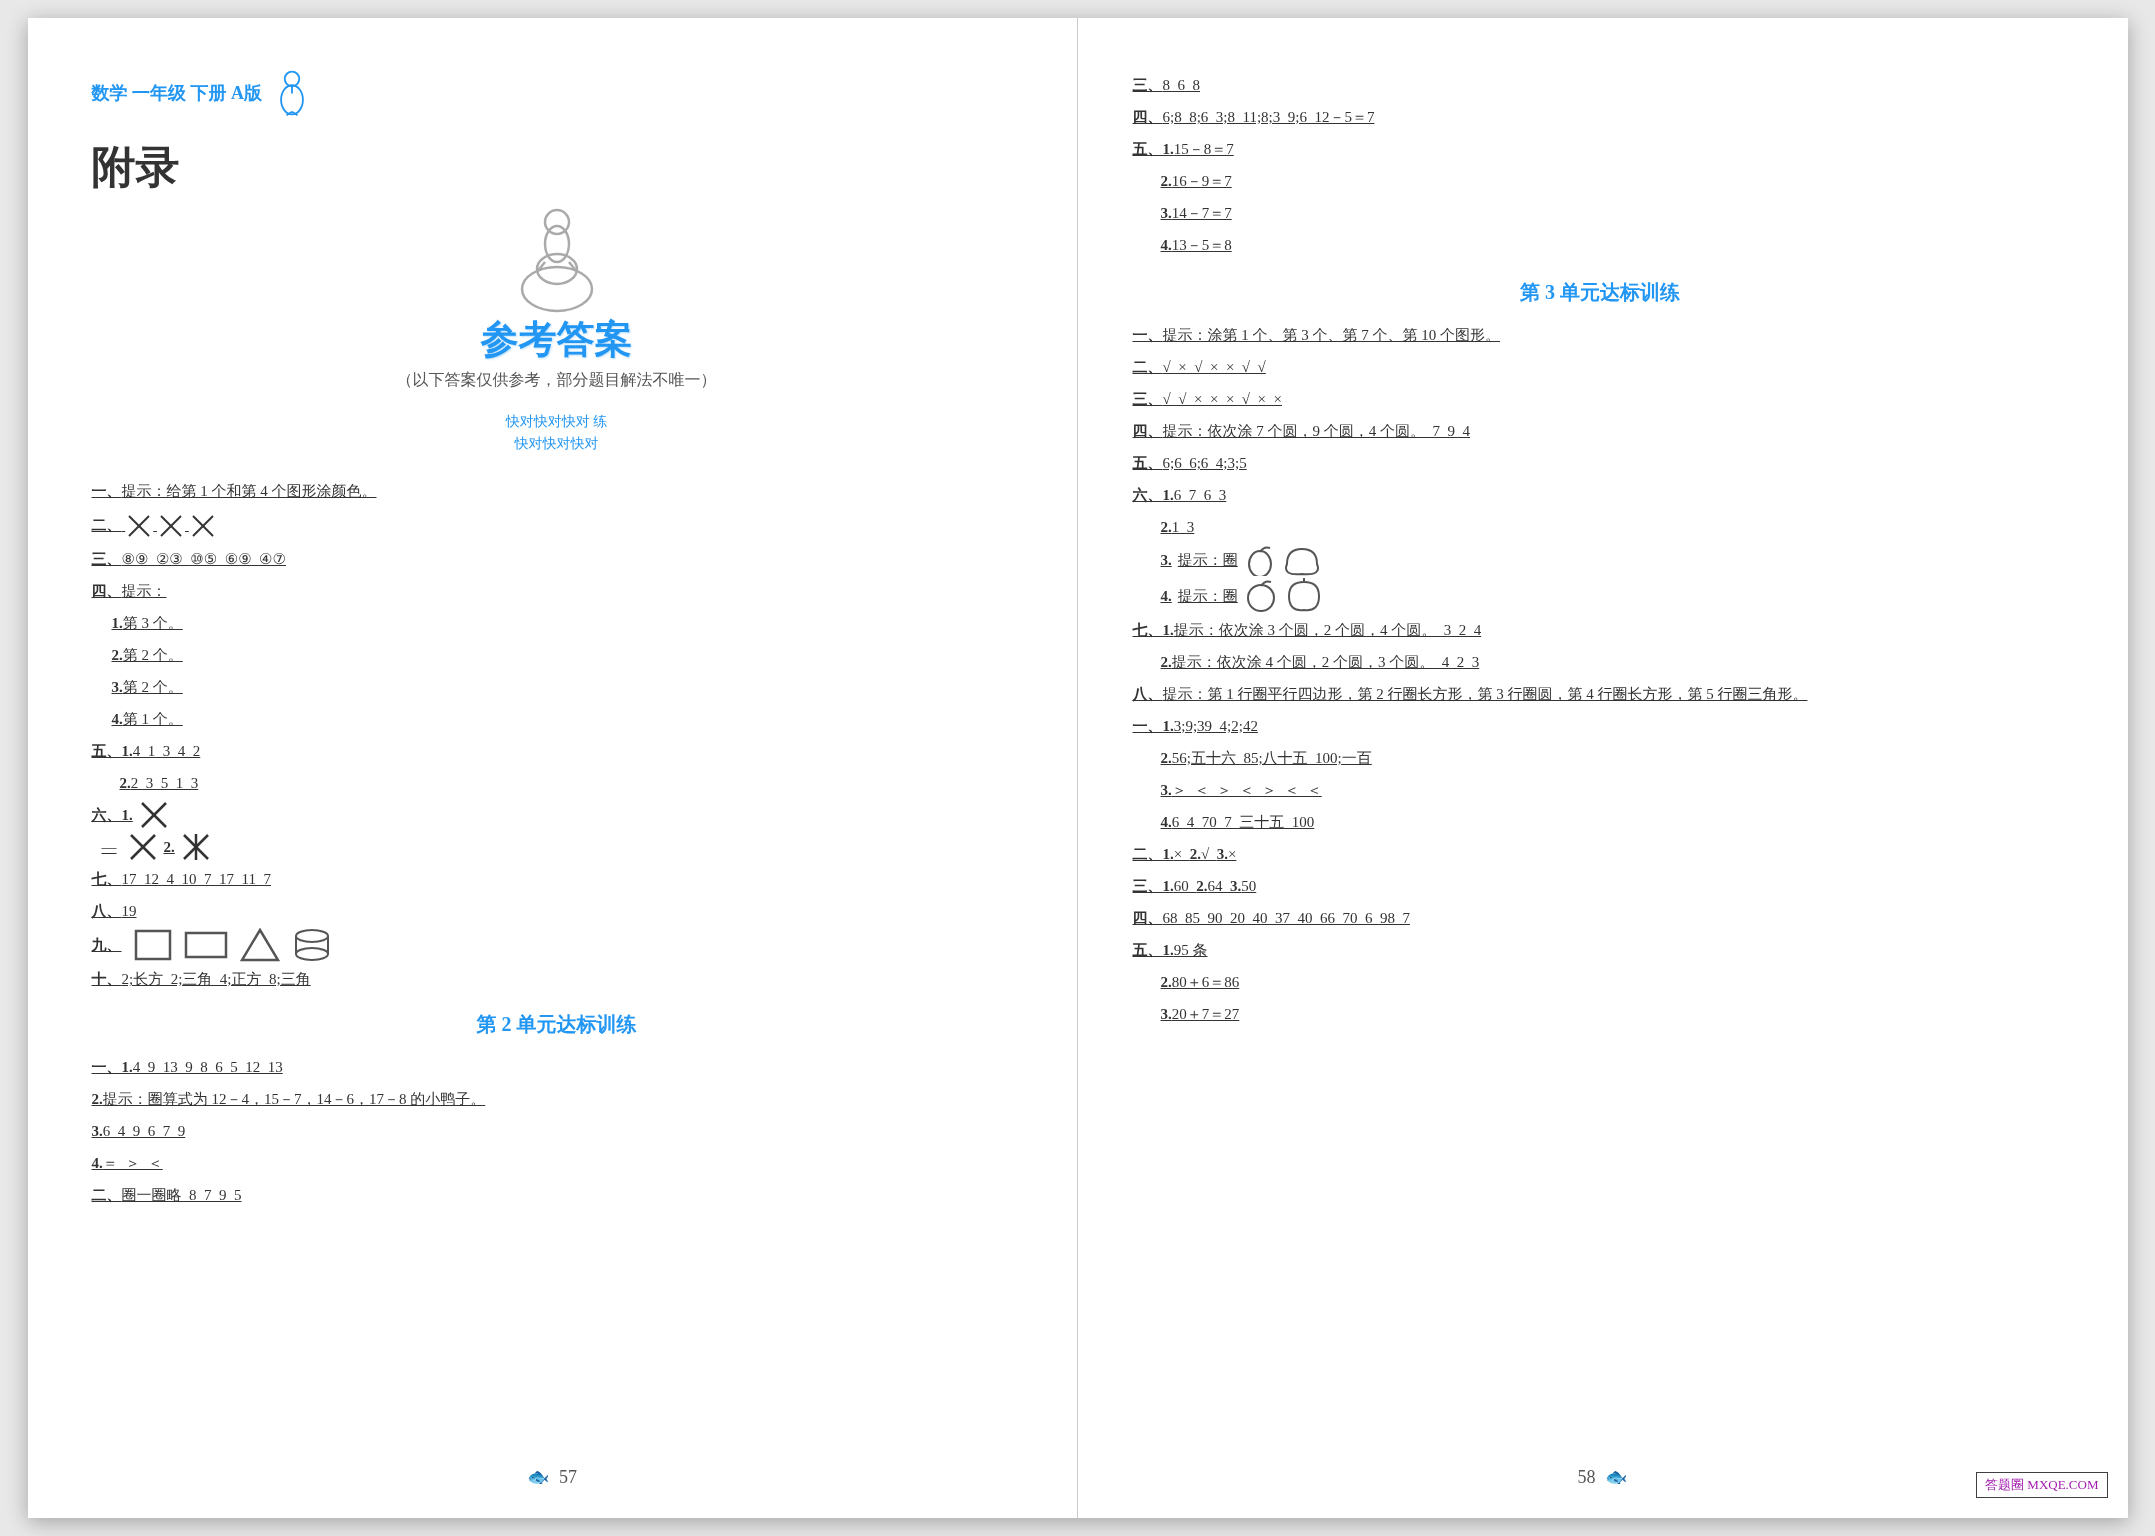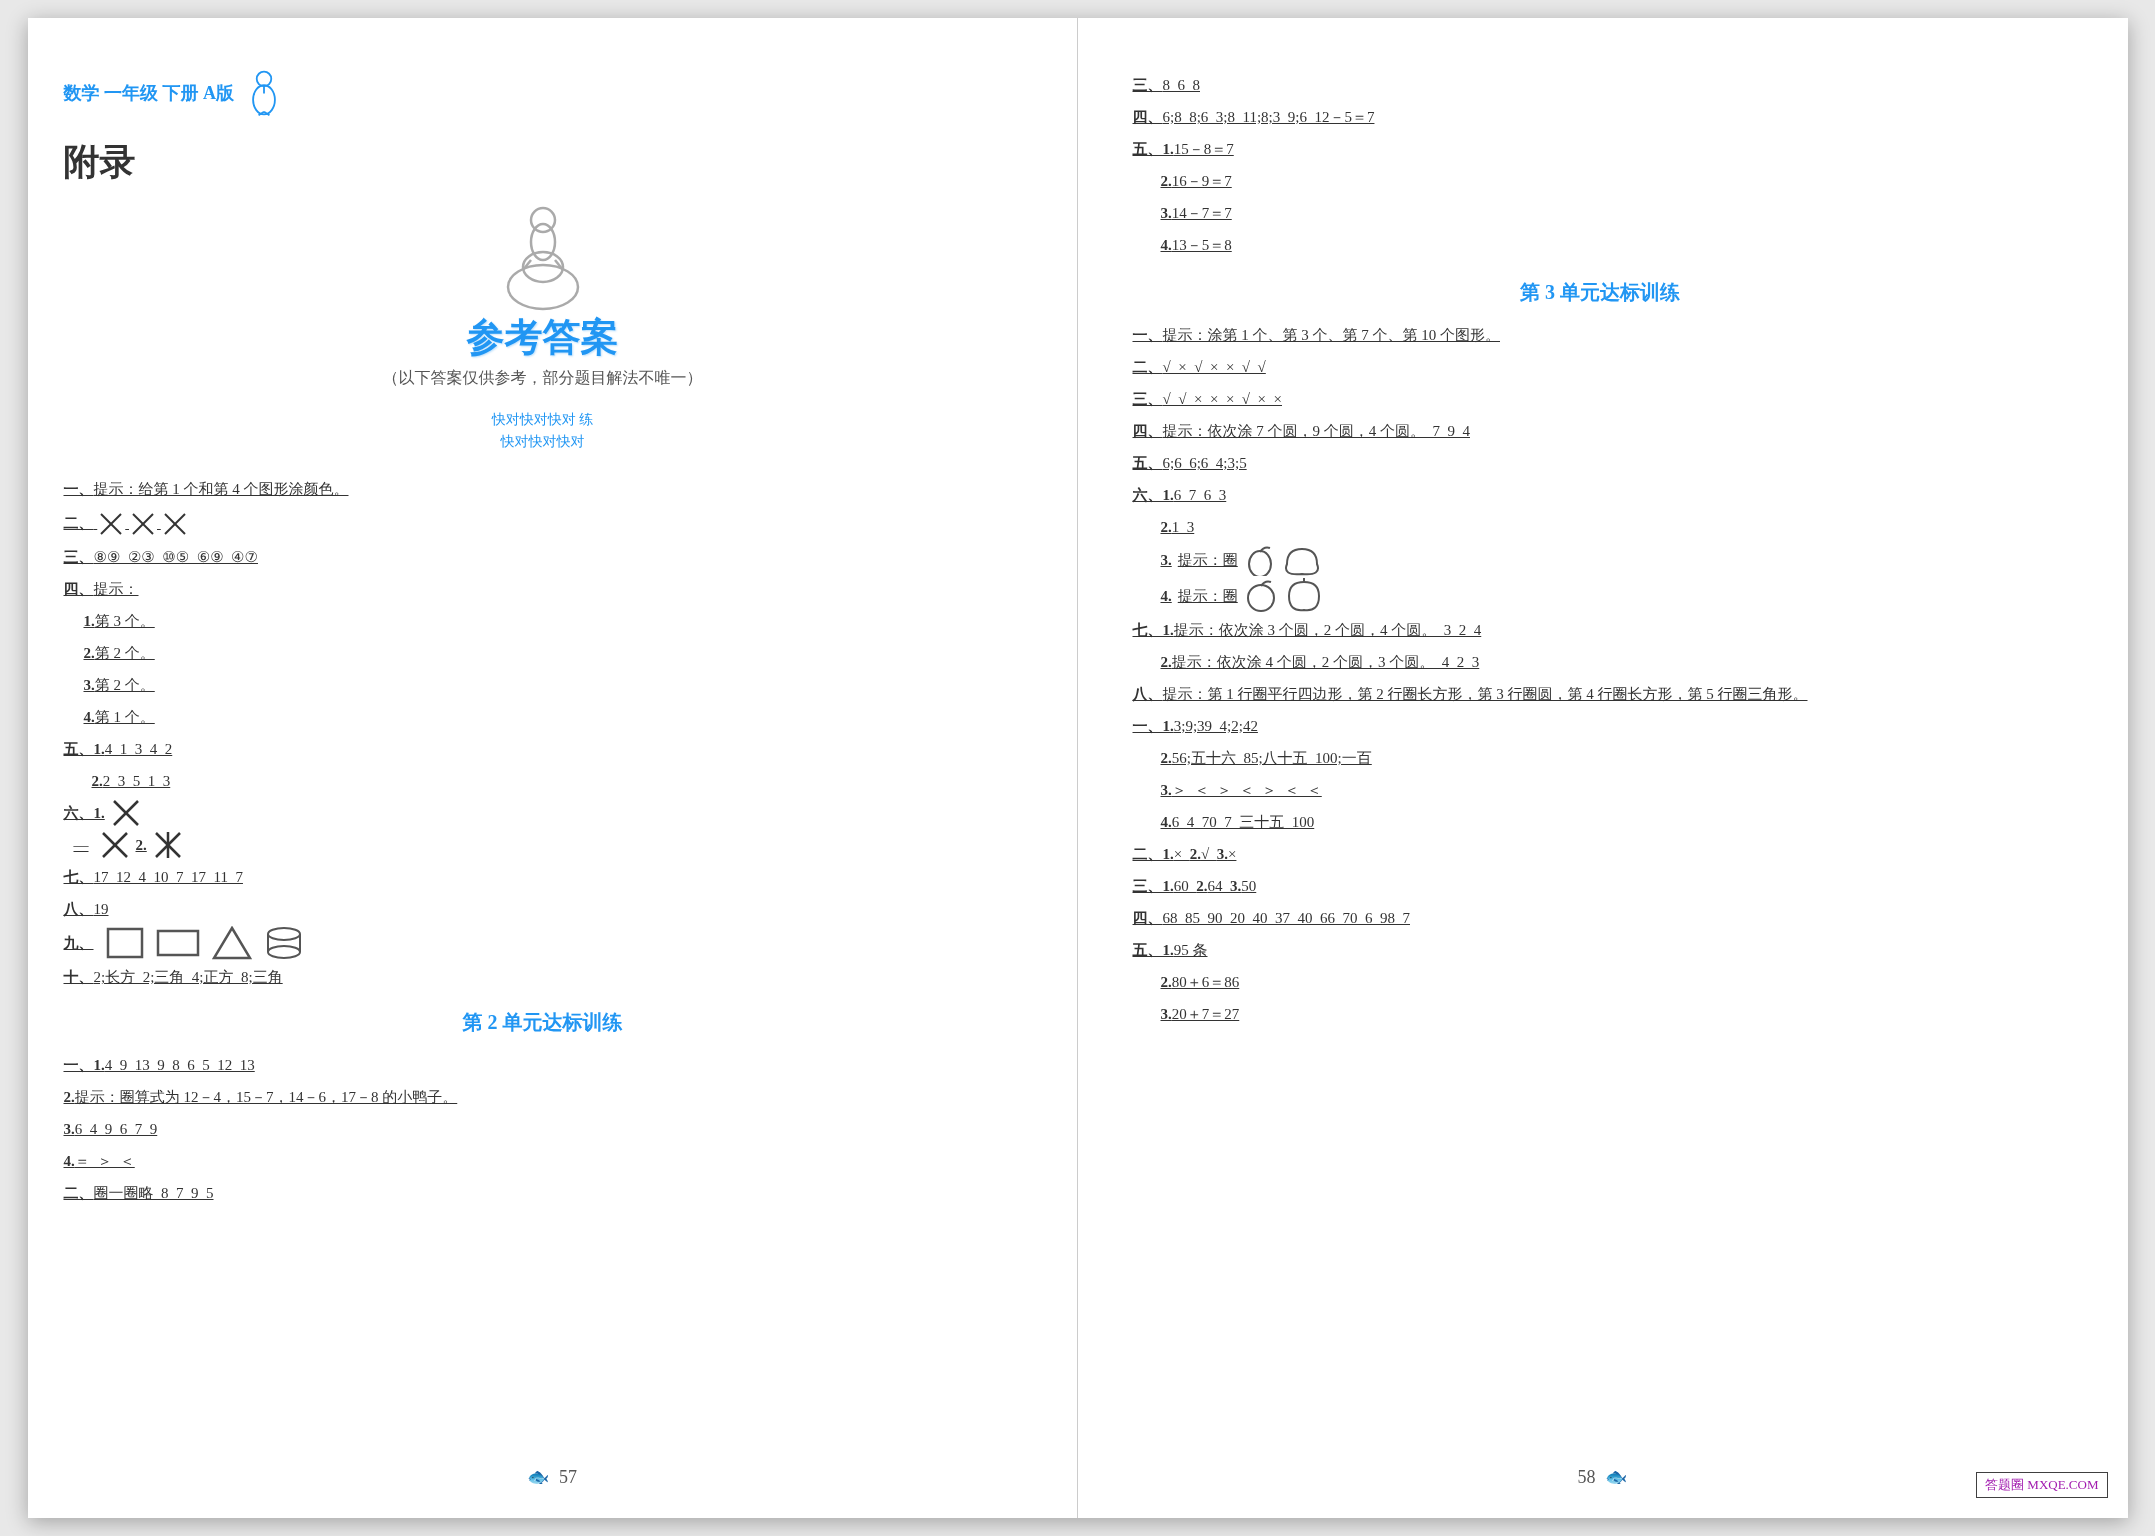--- a/index.html
+++ b/index.html
@@ -15,21 +15,21 @@
       display: flex;
       width: 2100px;
       height: 1500px;
       background: white;
       box-shadow: 0 4px 20px rgba(0,0,0,0.3);
       position: relative;
     }
     .page-left {
       width: 1050px;
       height: 1500px;
-      padding: 50px 55px 50px 36px;
+      padding: 50px 55px 50px 64px;
       border-right: 1px solid #ccc;
       position: relative;
       overflow: hidden;
     }
     .page-right {
       width: 1050px;
       height: 1500px;
       padding: 50px 60px 50px 55px;
       position: relative;
       overflow: hidden;
@@ -43,24 +43,24 @@
       font-size: 18px;
       color: #2196F3;
       font-weight: bold;
     }
     .header-icon {
       width: 40px;
       height: 50px;
       margin-left: 10px;
     }
     .fu-lu-title {
-      font-size: 36px;
+      font-size: 44px;
       font-weight: bold;
       color: #333;
-      margin-bottom: 15px;
+      margin-bottom: 7px;
     }
     .center-decoration {
       display: flex;
       flex-direction: column;
       align-items: center;
       margin-bottom: 20px;
     }
     .cankao-title {
       font-size: 38px;
       font-weight: bold;

